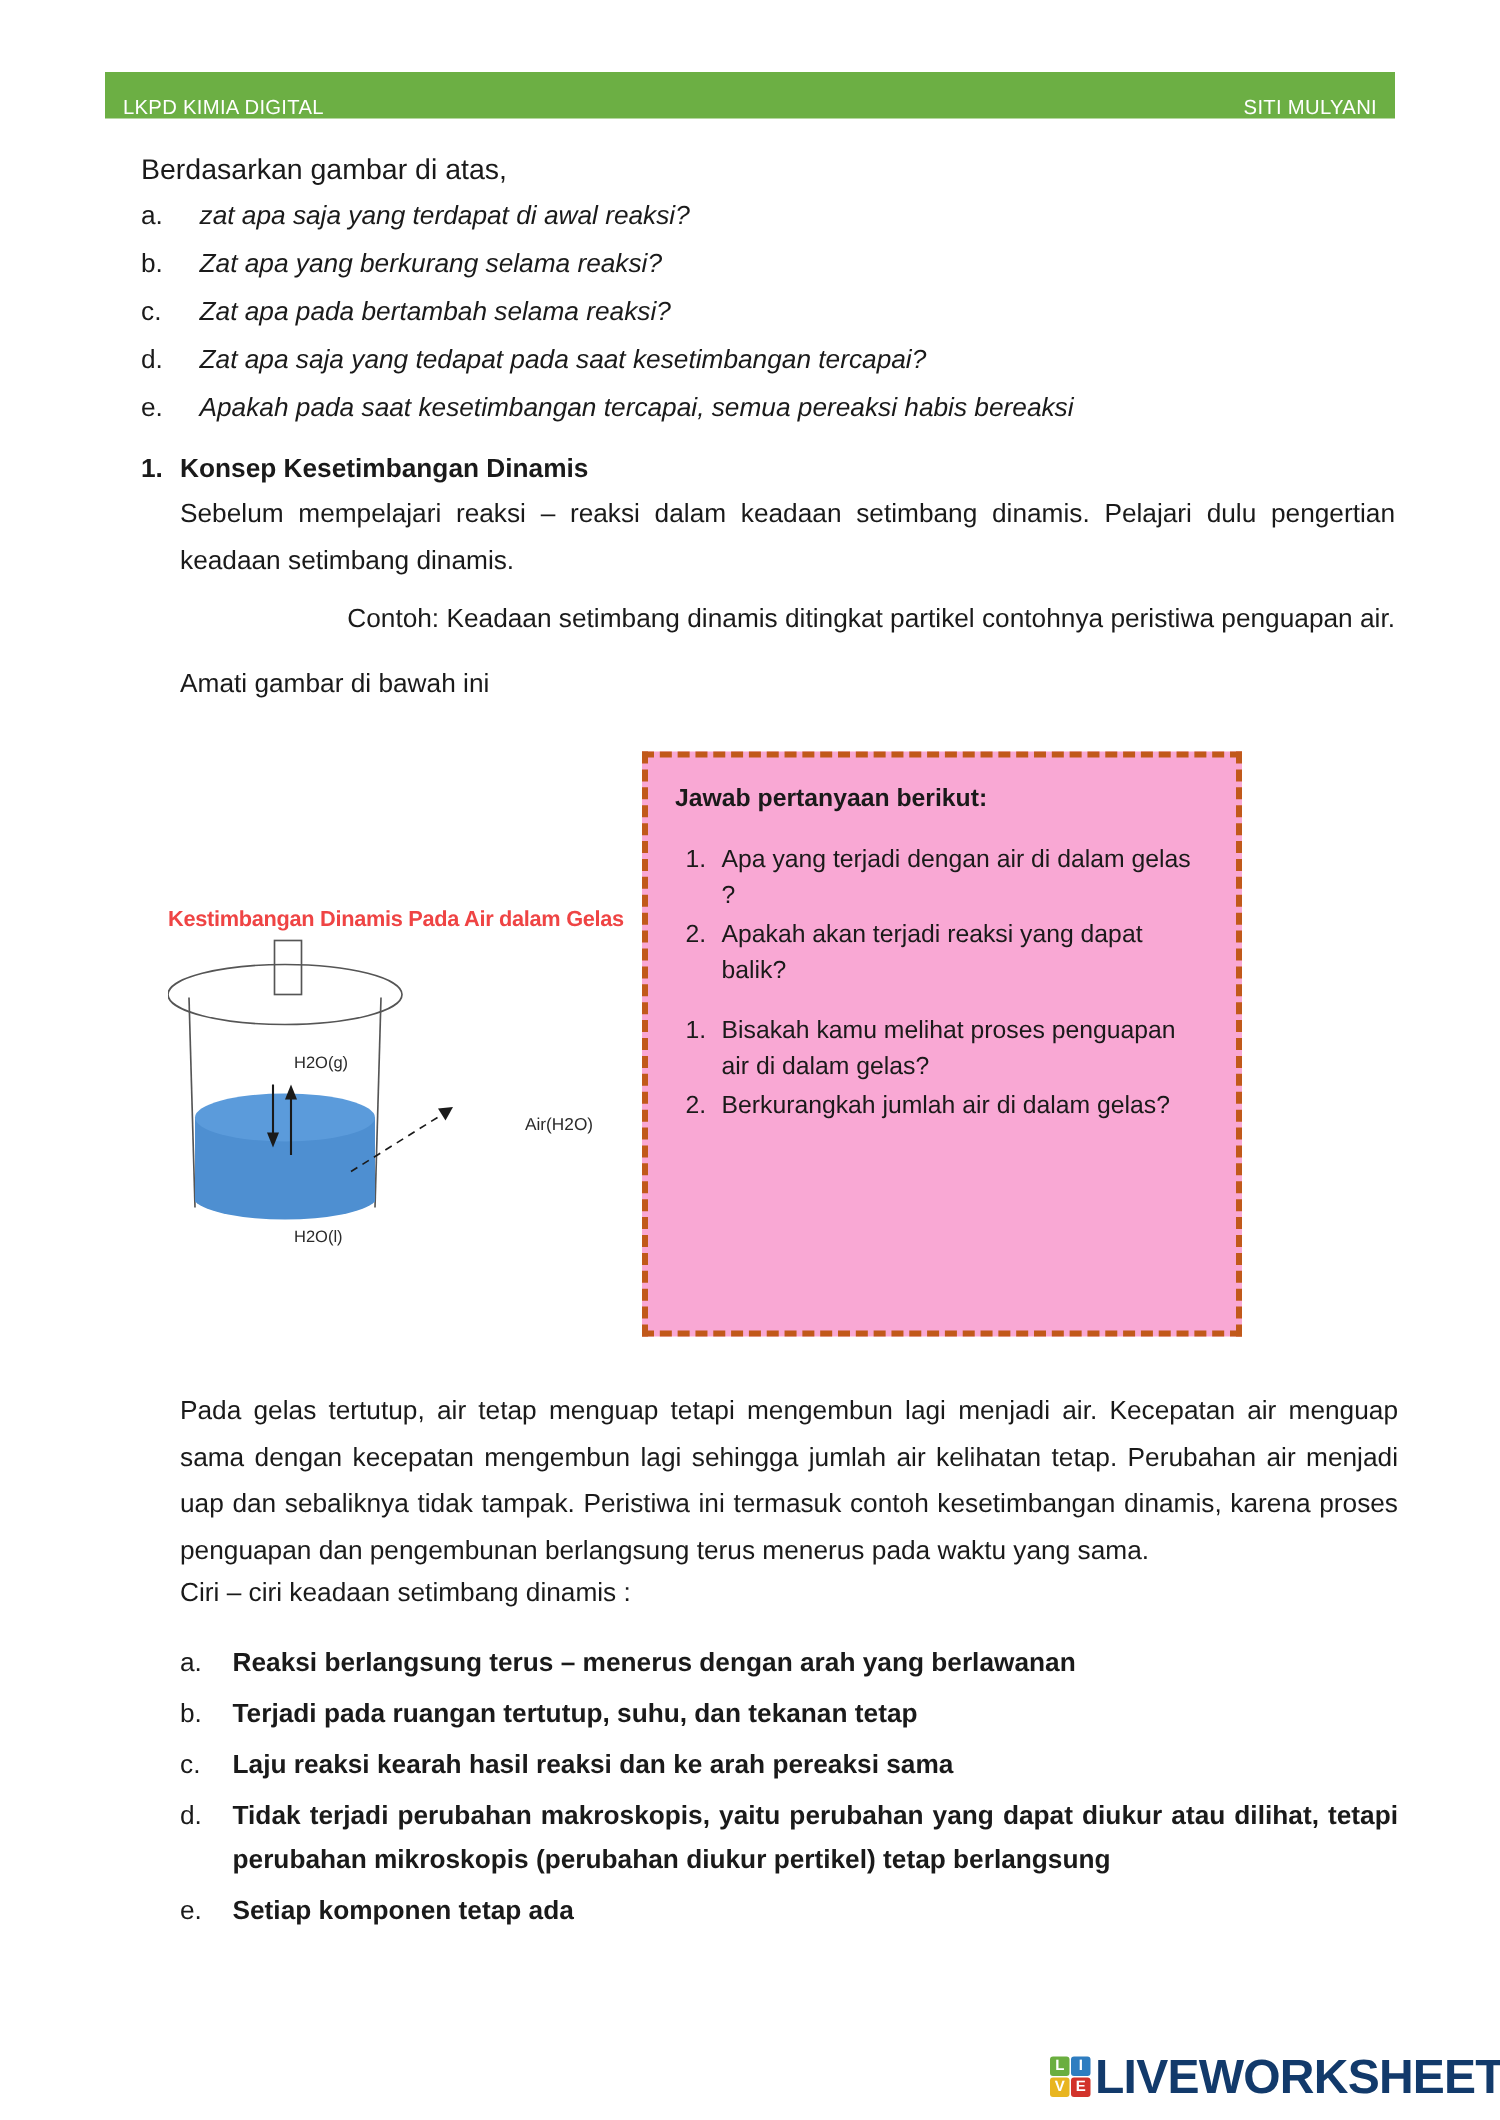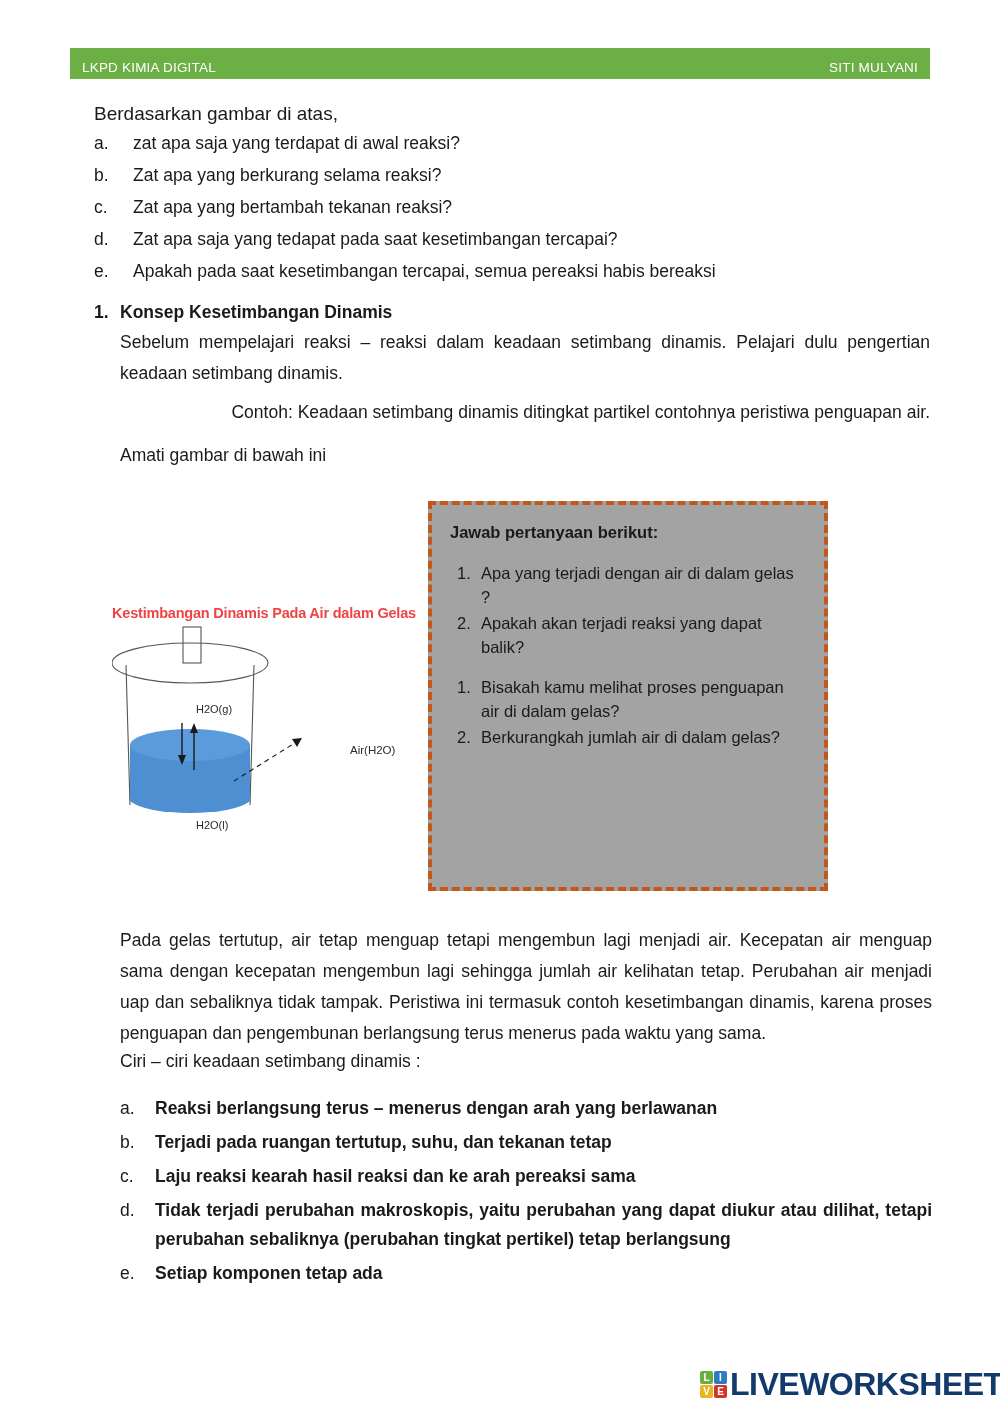--- a/index.html
+++ b/index.html
@@ -18,24 +18,24 @@
 
   
   .header-band {
     position: absolute;
     left: 70px;
     top: 48px;
     width: 860px;
     height: 31px;
     background: #6CAF44;
     display: flex;
-    align-items: flex-start;
+    align-items: flex-end;
     justify-content: space-between;
     box-sizing: border-box;
-    padding: 12px 12px;
+    padding: 0 12px;
   }
   .header-band .h-left,
   .header-band .h-right {
     color: #ffffff;
     font-size: 13.5px;
     letter-spacing: 0.2px;
     white-space: nowrap;
   }
 
   .intro-line {
@@ -56,21 +56,21 @@
   .list-top .row {
     display: flex;
     font-size: 17.5px;
     line-height: 22px;
     margin-bottom: 10px;
   }
   .list-top .marker {
     width: 39px;
     flex: 0 0 39px;
   }
-  .list-top .txt { flex: 1 1 auto; }
+  .list-top .txt { flex: 1 1 auto; font-style: italic; }
 
   
   .sec-head {
     position: absolute;
     left: 94px;
     top: 301px;
     display: flex;
     font-size: 17.5px;
     font-weight: bold;
     line-height: 22px;
@@ -121,21 +121,21 @@
   
   .qbox {
     position: absolute;
     left: 428px;
     top: 501px;
     width: 400px;
     height: 390px;
     border: 4px dashed #C1591A;
     box-sizing: border-box;
     padding: 16px 18px 10px 18px;
-    background: #a3a3a3;
+    background: #f9a8d4;
   }
   .qbox .q-title {
     font-size: 16.5px;
     font-weight: bold;
     line-height: 22px;
     margin-bottom: 18px;
   }
   .qbox .q-lead {
     font-size: 16.5px;
     line-height: 24px;
@@ -243,21 +243,21 @@
   <div class="row">
     <div class="marker">a.</div>
     <div class="txt">zat apa saja yang terdapat di awal reaksi?</div>
   </div>
   <div class="row">
     <div class="marker">b.</div>
     <div class="txt">Zat apa yang berkurang selama reaksi?</div>
   </div>
   <div class="row">
     <div class="marker">c.</div>
-    <div class="txt">Zat apa yang bertambah tekanan reaksi?</div>
+    <div class="txt">Zat apa pada bertambah selama reaksi?</div>
   </div>
   <div class="row">
     <div class="marker">d.</div>
     <div class="txt">Zat apa saja yang tedapat pada saat kesetimbangan tercapai?</div>
   </div>
   <div class="row">
     <div class="marker">e.</div>
     <div class="txt">Apakah pada saat kesetimbangan tercapai, semua pereaksi habis bereaksi</div>
   </div>
 </div>
@@ -338,21 +338,21 @@
   <div class="row">
     <div class="marker">b.</div>
     <div class="txt">Terjadi pada ruangan tertutup, suhu, dan tekanan tetap</div>
   </div>
   <div class="row">
     <div class="marker">c.</div>
     <div class="txt">Laju reaksi kearah hasil reaksi dan ke arah pereaksi sama</div>
   </div>
   <div class="row">
     <div class="marker">d.</div>
-    <div class="txt">Tidak terjadi perubahan makroskopis, yaitu perubahan yang dapat diukur atau dilihat, tetapi perubahan sebaliknya (perubahan tingkat pertikel) tetap berlangsung</div>
+    <div class="txt">Tidak terjadi perubahan makroskopis, yaitu perubahan yang dapat diukur atau dilihat, tetapi perubahan mikroskopis (perubahan diukur pertikel) tetap berlangsung</div>
   </div>
   <div class="row">
     <div class="marker">e.</div>
     <div class="txt">Setiap komponen tetap ada</div>
   </div>
 </div>
 
 <div class="lw-logo">
   <div class="lw-grid">
     <span style="background: rgb(106, 174, 63);">L</span>

